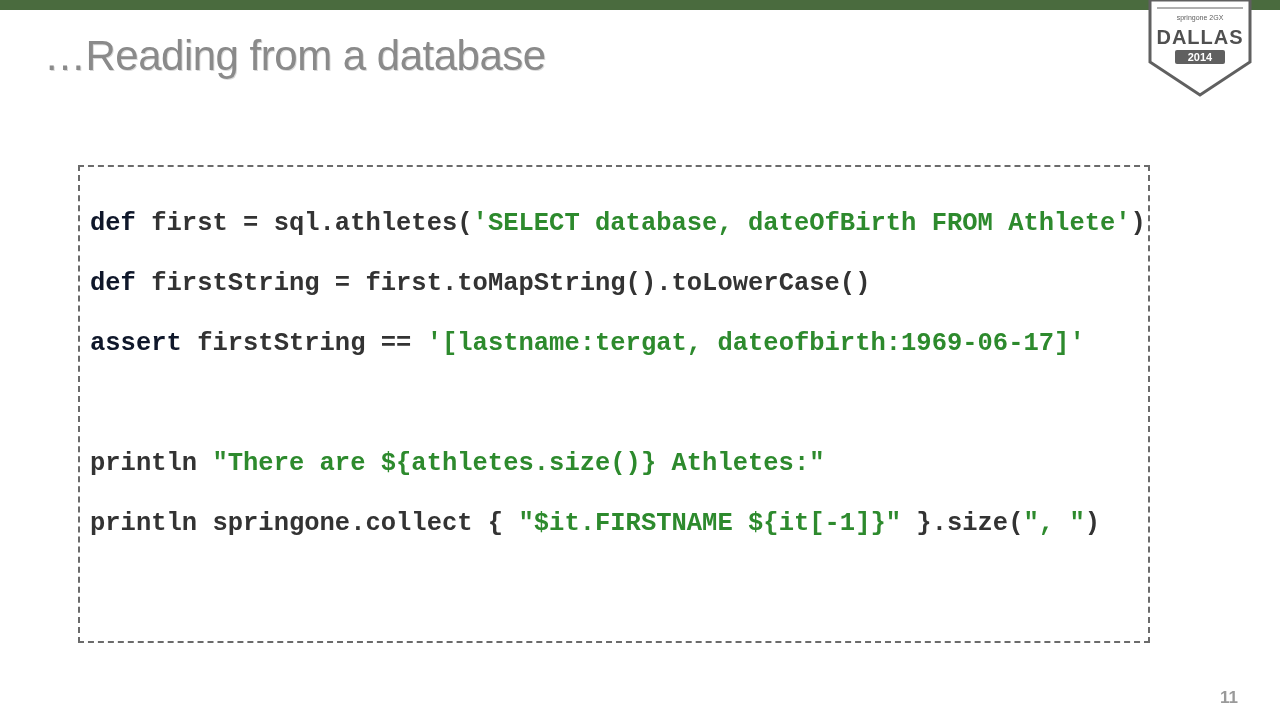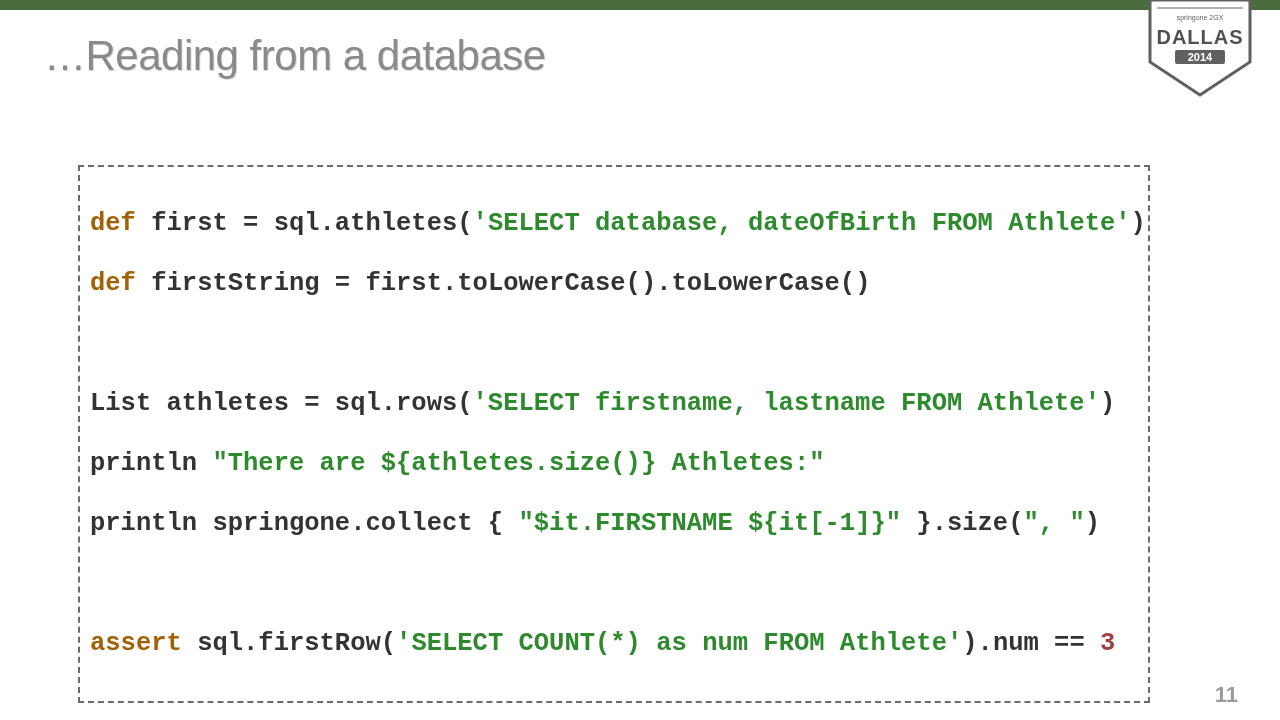--- a/index.html
+++ b/index.html
@@ -47,28 +47,28 @@
     padding: 12px 8px 12px 10px;
     font-family: "Courier New", Courier, monospace;
     font-size: 25.5px;
     font-weight: bold;
     line-height: 30px;
     white-space: pre;
     color: #333;
     box-sizing: border-box;
   }
   .code-box .line { display:block; }
-  .kw { color: #a16207; }         
+  .kw { color: #0f172a; }         
   .str { color: #2d8a2d; }        
   .num { color: #a04040; }
   .page-num {
     position: absolute;
     right: 42px;
     bottom: 12px;
-    font-size: 22px;
+    font-size: 17px;
     font-weight: bold;
     color: #9a9a9a;
   }
 </style>
 </head>
 <body>
 
 <div class="top-bar"></div>
 
 <div class="title">…Reading from a database</div>
@@ -79,24 +79,23 @@
     <line x1="12" y1="8" x2="98" y2="8" stroke="#606060" stroke-width="1"></line>
     <text x="55" y="20" text-anchor="middle" font-family="Arial" font-size="7" fill="#606060">springone 2GX</text>
     <text x="55" y="44" text-anchor="middle" font-family="Arial Black, Arial" font-weight="900" font-size="20" fill="#505050" letter-spacing="1">DALLAS</text>
     <rect x="30" y="50" width="50" height="14" rx="2" fill="#606060"></rect>
     <text x="55" y="61" text-anchor="middle" font-family="Arial" font-weight="bold" font-size="11" fill="#ffffff">2014</text>
   </svg>
 </div>
 
 <div class="code-box">
 <span class="line"><span class="kw">def</span><span> first = sql.athletes(</span><span class="str">'SELECT database, dateOfBirth FROM Athlete'</span><span>)</span></span>
-<span class="line"><span class="kw">def</span><span> firstString = first.toLowerCase().toLowerCase()</span></span>
+<span class="line"><span class="kw">def</span><span> firstString = first.toMapString().toLowerCase()</span></span>
+<span class="line"><span class="kw">assert</span><span> firstString == </span><span class="str">'[lastname:tergat, dateofbirth:1969-06-17]'</span></span>
 <span class="line"></span>
 <span class="line"></span>
-<span class="line"><span>List athletes = sql.rows(</span><span class="str">'SELECT firstname, lastname FROM Athlete'</span><span>)</span></span>
 <span class="line"><span>println </span><span class="str">"There are ${athletes.size()} Athletes:"</span></span>
 <span class="line"><span>println springone.collect { </span><span class="str">"$it.FIRSTNAME ${it[-1]}"</span><span> }.size(</span><span class="str">", "</span><span>)</span></span>
 <span class="line"></span>
 <span class="line"></span>
-<span class="line"><span class="kw">assert</span><span> sql.firstRow(</span><span class="str">'SELECT COUNT(*) as num FROM Athlete'</span><span>).num == </span><span class="num">3</span></span>
 </div>
 
 <div class="page-num">11</div>
 
 </body></html>

